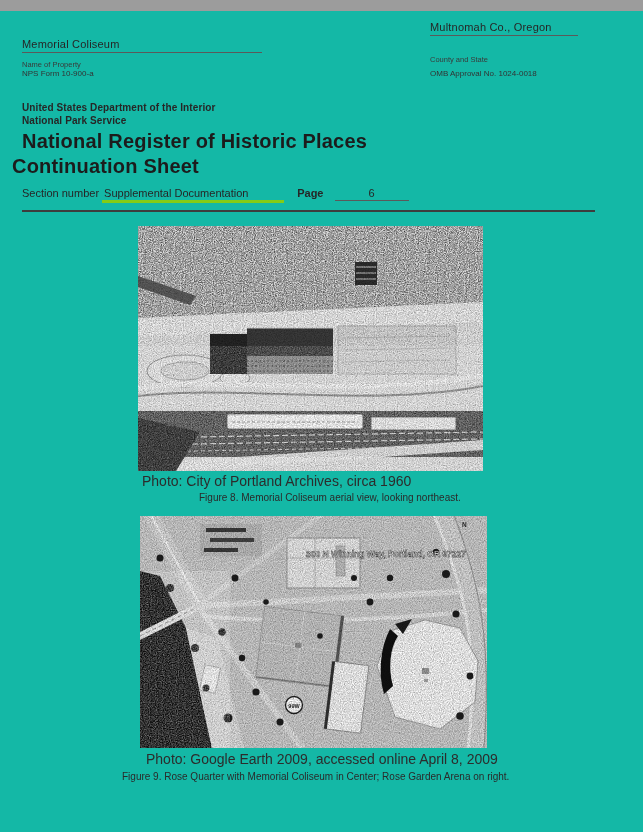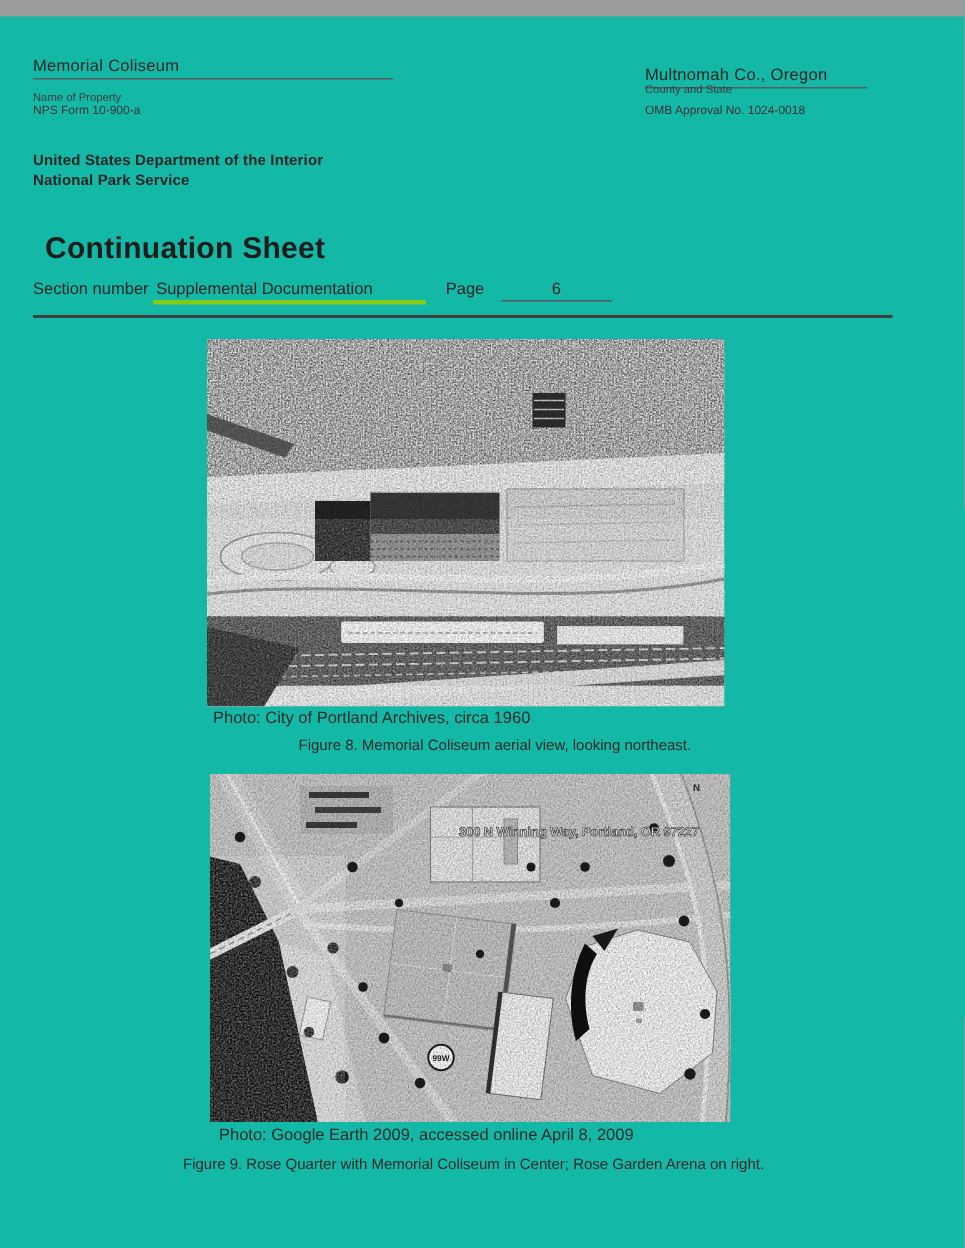--- a/index.html
+++ b/index.html
@@ -11,43 +11,44 @@
   .abs{position:absolute;}
   .uline{border-bottom:1px solid #5a5a5a;padding-bottom:2px;}
   .nameline{font-size:11px;letter-spacing:.2px;}
   .sublabel{font-size:7.5px;color:#3a3a3a;}
   .formno{font-size:8px;color:#333;}
   .agency{font-size:10px;font-weight:bold;letter-spacing:.1px;}
   .bigtitle{font-size:20px;font-weight:bold;letter-spacing:.2px;color:#1c1c1c;}
   .sectionrow{font-size:11px;}
   .sectionrow .val{display:inline-block;border-bottom:3px solid #84cc16;padding:0 4px 1px 2px;}
   .sectionrow .pageval{display:inline-block;border-bottom:1px solid #5a5a5a;width:74px;text-align:center;padding-bottom:1px;margin-left:8px;}
-  .sectionrow .pagelabel{margin-left:10px;}
+  .sectionrow .pagelabel{margin-left:10px;font-weight:bold;}
   .rule{background:#3d3d3d;height:2px;}
-  .credit{font-size:11px;color:#2c2c2c;}
+  .credit{font-size:14px;color:#2c2c2c;}
   .figcaption{font-size:10px;color:#2a2a2a;}
   .photo svg{display:block;filter:blur(.2px);}
 </style>
 </head>
 <body>
 
 <div class="page">
 
   <div class="abs uline nameline" style="left:22px;top:27px;width:240px;">Memorial Coliseum</div>
   <div class="abs sublabel" style="left:22px;top:49px;">Name of Property</div>
   <div class="abs formno" style="left:22px;top:58px;">NPS Form 10-900-a</div>
 
-  <div class="abs uline nameline" style="left:430px;top:33px;width:148px;">Multnomah Co., Oregon</div>
+  <div class="abs uline nameline" style="left:430px;top:10px;width:148px;">Multnomah Co., Oregon</div>
   <div class="abs sublabel" style="left:430px;top:44px;">County and State</div>
   <div class="abs formno" style="left:430px;top:58px;">OMB Approval No. 1024-0018</div>
 
   <div class="abs agency" style="left:22px;top:91px;">United States Department of the Interior</div>
   <div class="abs agency" style="left:22px;top:104px;">National Park Service</div>
 
-  <div class="abs bigtitle" style="left:30px;top:144px;">Continuation Sheet</div>
+  <div class="abs bigtitle" style="left:22px;top:119px;">National Register of Historic Places</div>
+  <div class="abs bigtitle" style="left:12px;top:144px;">Continuation Sheet</div>
 
   <div class="abs sectionrow" style="left:22px;top:176px;">
     <span>Section number</span>
     <span class="val" style="min-width:176px;">Supplemental Documentation</span>
     <span class="pagelabel">Page</span>
     <span class="pageval">6</span>
   </div>
 
   <div class="abs rule" style="left:22px;top:199px;width:573px;"></div>
 

